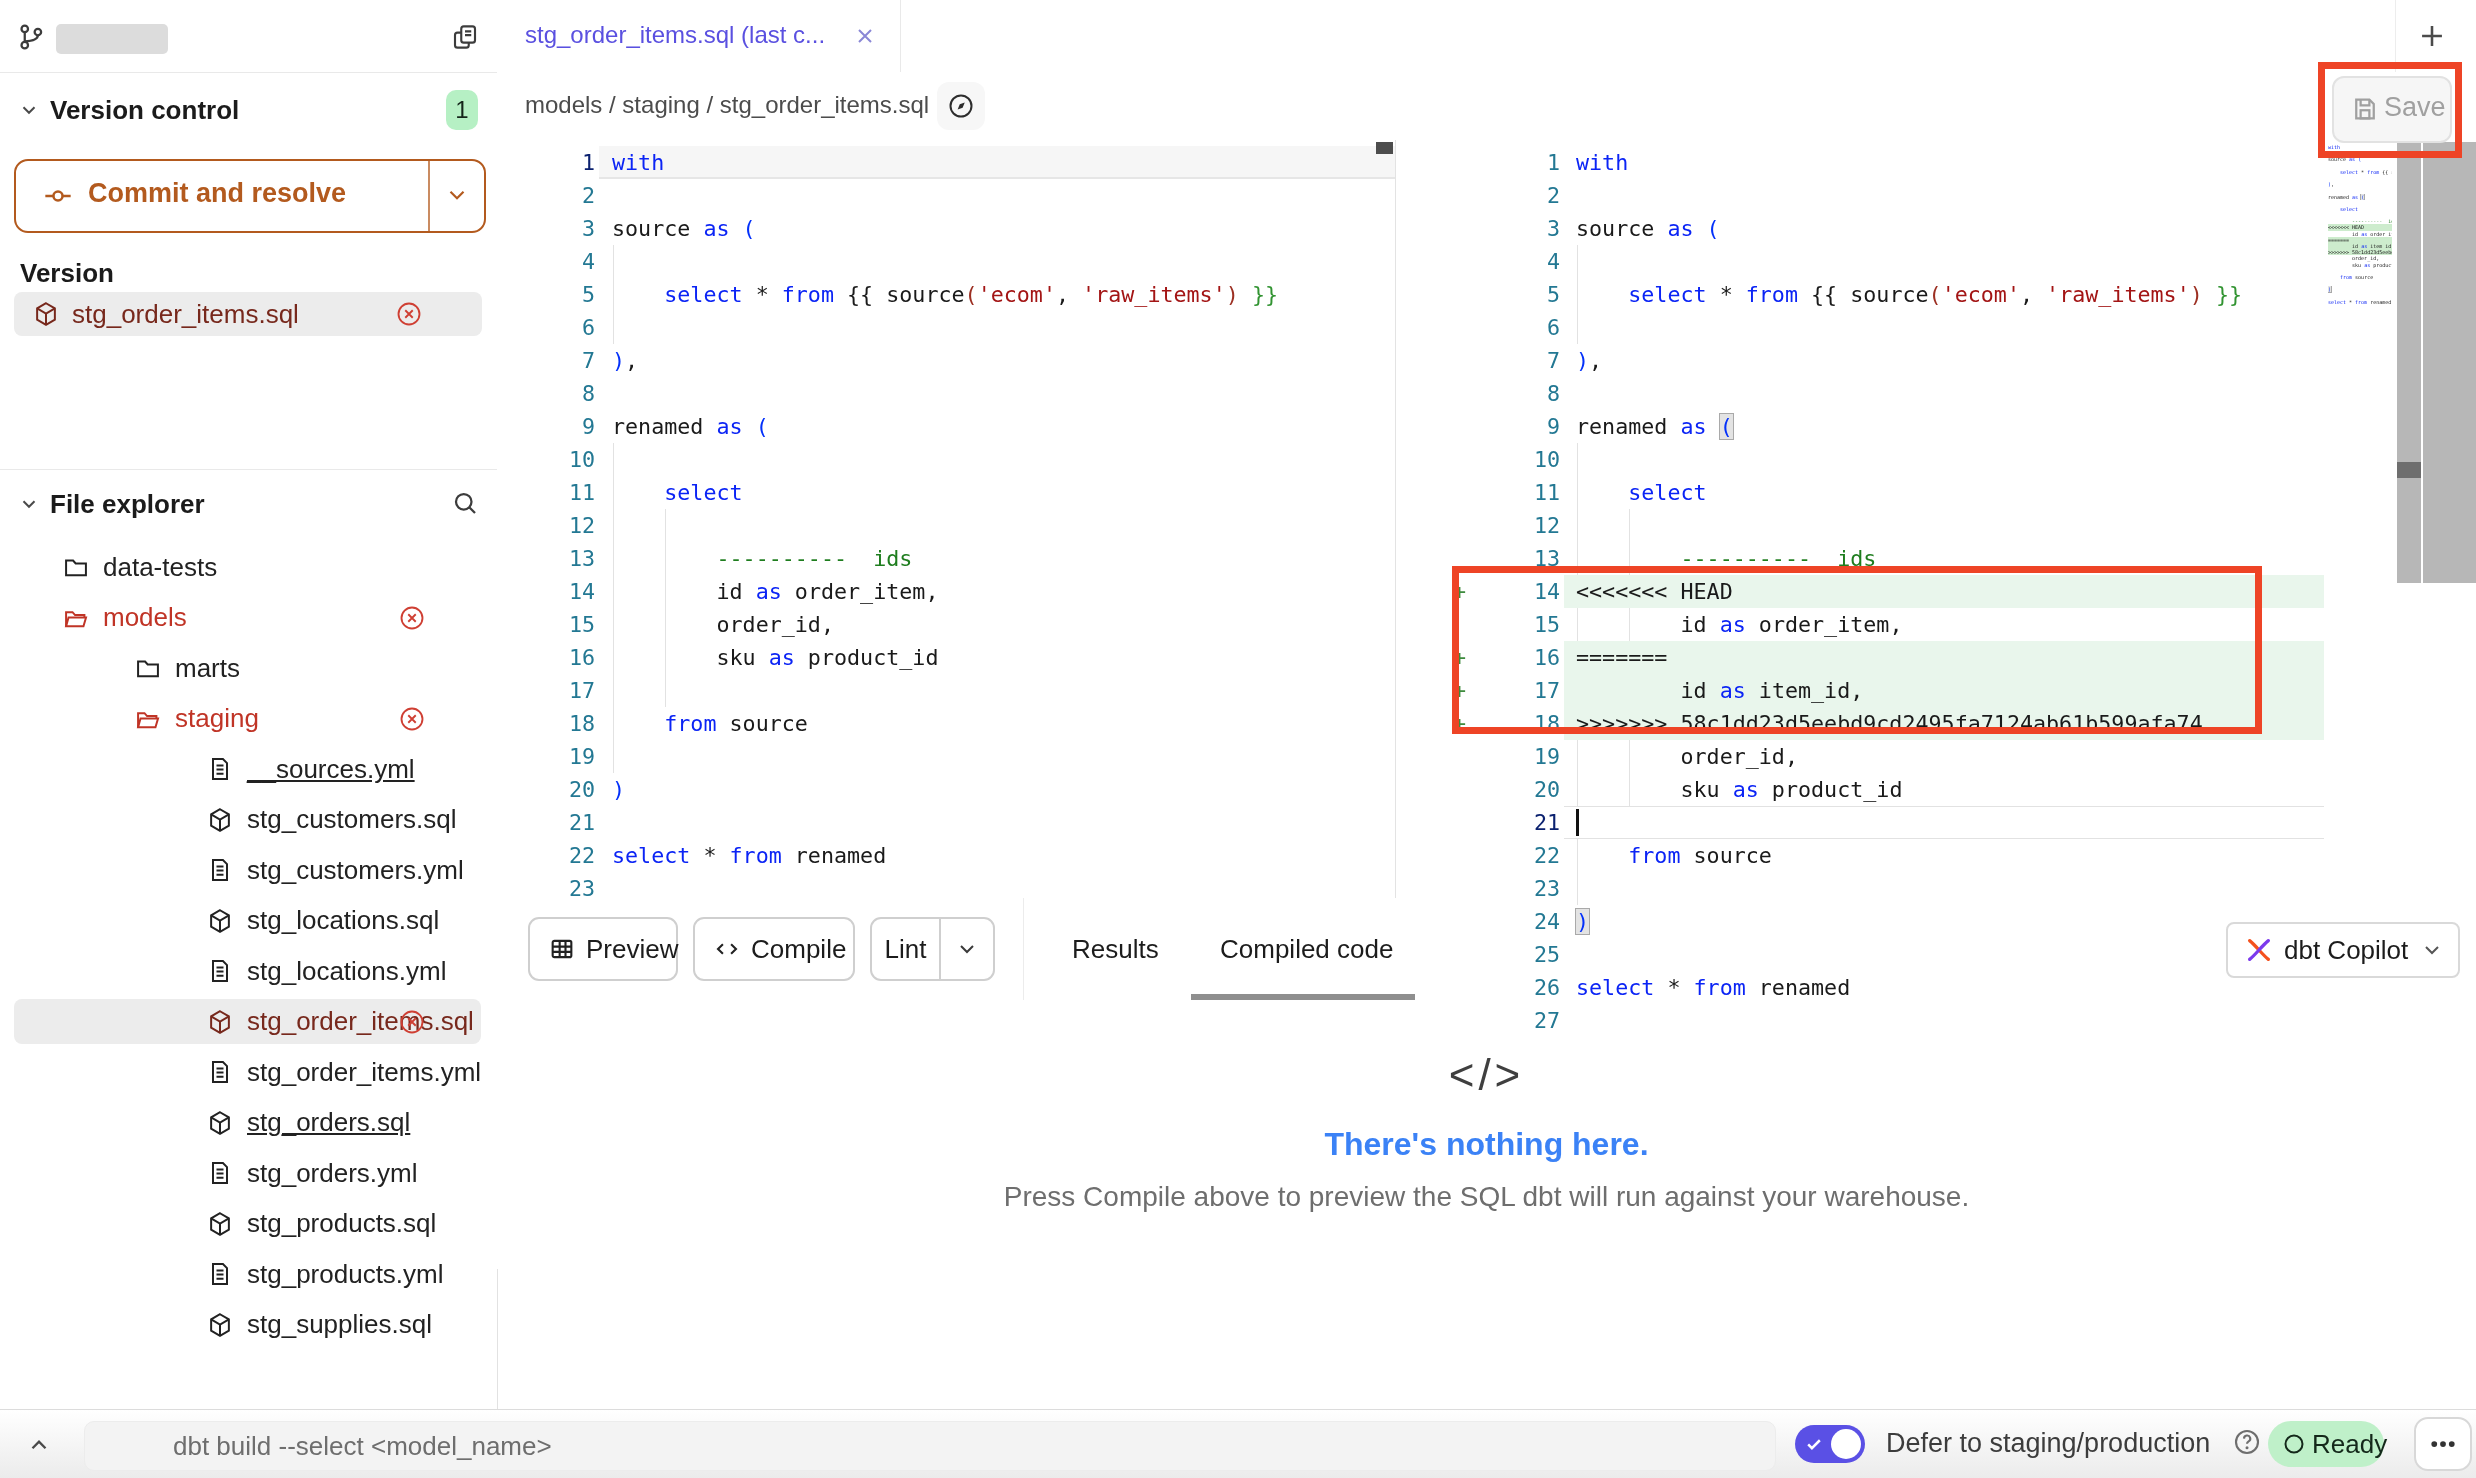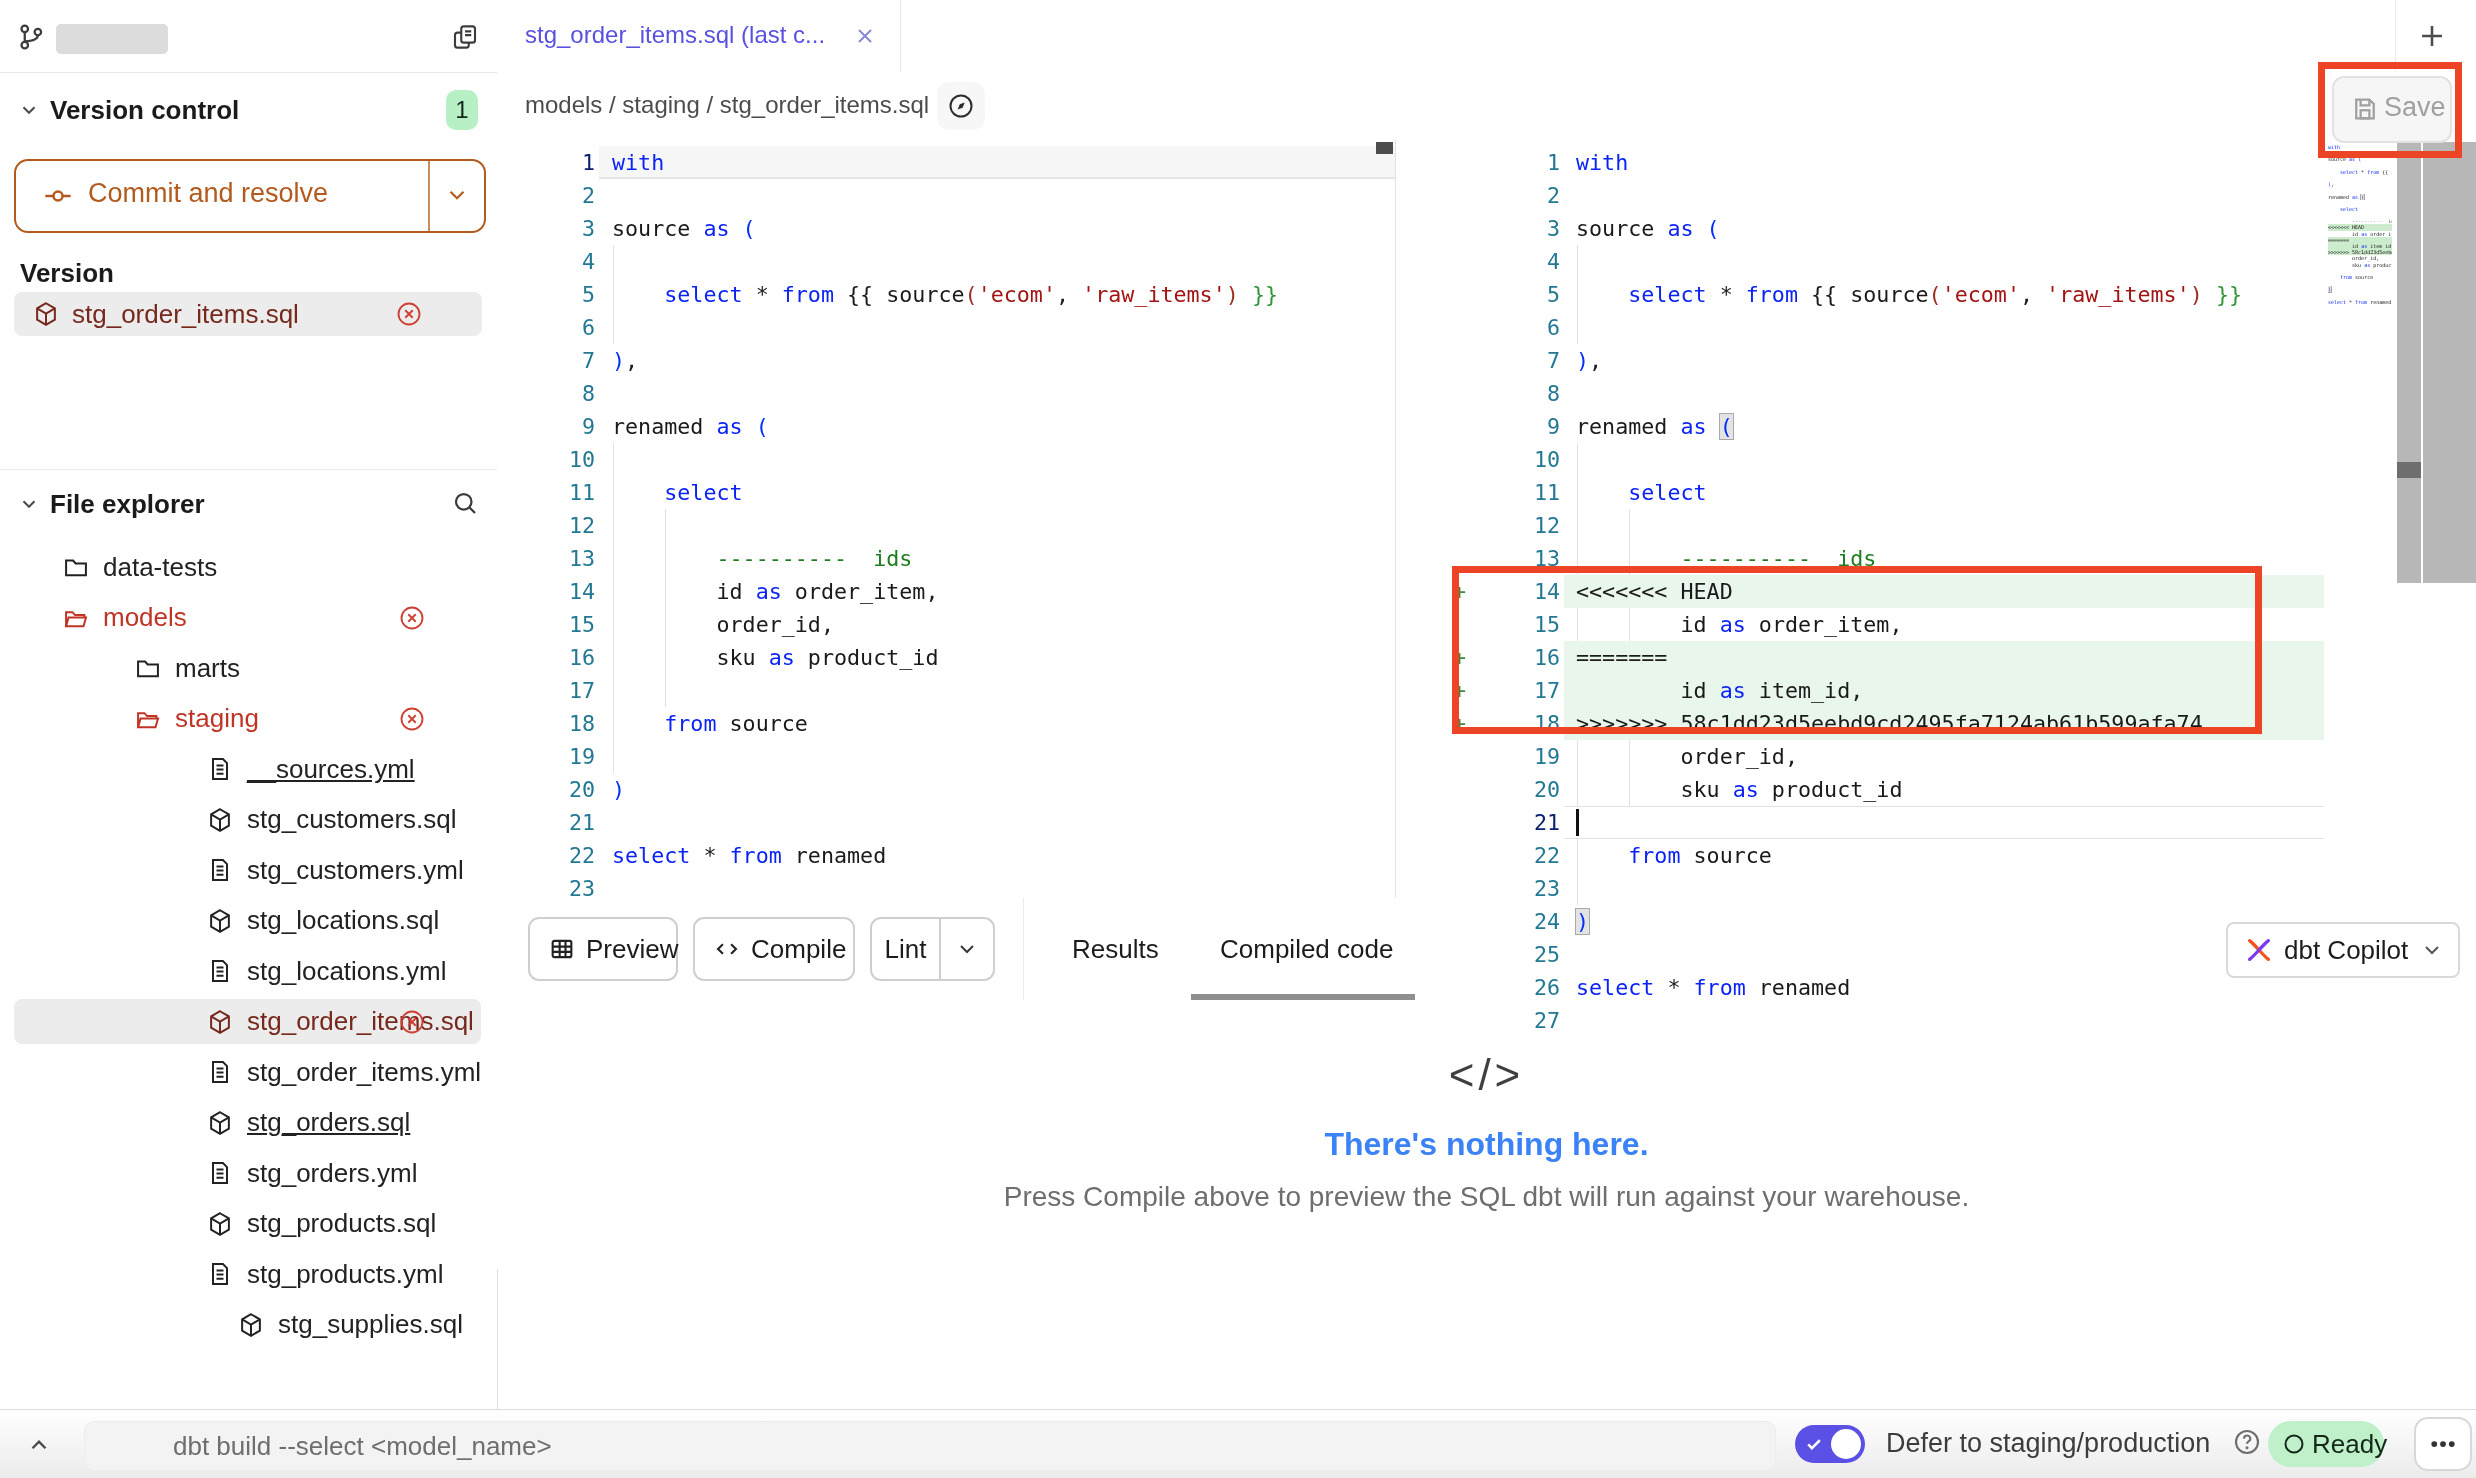--- a/index.html
+++ b/index.html
@@ -15,21 +15,21 @@
   .copy-btn{position:absolute;left:450px;top:22px;color:#3c3c3c;cursor:pointer}
 
   .vc-head{position:absolute;left:0;top:90px;right:0;height:40px}
   .sec-chev{position:absolute;left:18px;top:9px;color:#4a4a4a}
   .sec-title{position:absolute;left:50px;top:5px;font-size:26px;font-weight:700;color:#1b1b1b}
   .vc-badge{position:absolute;left:446px;top:0;width:32px;height:40px;background:#b6f0c4;border-radius:10px;
             font-size:24px;color:#15261a;display:flex;align-items:center;justify-content:center}
   .commit-btn{position:absolute;left:14px;top:159px;width:468px;height:70px;border:2px solid #b35a1e;border-radius:14px;
               background:#fff;color:#b35a1e;cursor:pointer}
   .commit-ico{position:absolute;left:26px;top:19px}
-  .commit-label{position:absolute;left:72px;top:17px;font-size:27px;font-weight:400;color:#b35a1e}
+  .commit-label{position:absolute;left:72px;top:17px;font-size:27px;font-weight:700;color:#b35a1e}
   .commit-div{position:absolute;left:412px;top:0;bottom:0;width:2px;background:#b35a1e;opacity:.7}
   .commit-chev{position:absolute;left:428px;top:21px;color:#b35a1e}
   .changes-label{position:absolute;left:20px;top:258px;font-size:26px;font-weight:700;color:#1b1b1b}
   .change-item{position:absolute;left:14px;top:292px;width:468px;height:44px;background:#ececec;border-radius:8px;color:#77281c;cursor:pointer}
   .chg-ico{position:absolute;left:18px;top:8px}
   .chg-name{position:absolute;left:58px;top:7px;font-size:26px;font-weight:500;color:#77281c}
   .chg-x{position:absolute;left:381px;top:8px;color:#cf3f33;cursor:pointer}
   .vc-bottom{position:absolute;left:0;top:469px;right:0;height:1px;background:#e9e9e9}
 
   .fe-head{position:absolute;left:0;top:484px;right:0;height:44px}
@@ -374,21 +374,21 @@
         </div>
         <div class="fe-item" style="padding-left: 206px;">
           <span class="fe-ico">
             <svg width="28" height="28" viewBox="0 0 24 24" fill="none" stroke="currentColor" stroke-width="1.7">
               <path d="M6 3.5h8.5l3.5 3.5v13.5H6z"></path>
               <path d="M9 9h6M9 12.5h6M9 16h6"></path>
             </svg>
           </span>
           <span class="fe-label">stg_products.yml</span>
         </div>
-        <div class="fe-item" style="padding-left: 206px; margin-left: 31px;">
+        <div class="fe-item" style="padding-left: 206px;">
           <span class="fe-ico">
             <svg width="28" height="28" viewBox="0 0 24 24" fill="none" stroke="currentColor" stroke-width="1.7">
               <path d="M12 2.8l7.6 4.4v9.6L12 21.2 4.4 16.8V7.2z"></path>
               <path d="M4.4 7.2L12 11.6l7.6-4.4M12 11.6v9.6"></path>
             </svg>
           </span>
           <span class="fe-label">stg_supplies.sql</span>
         </div>
       </div>
   </div>

